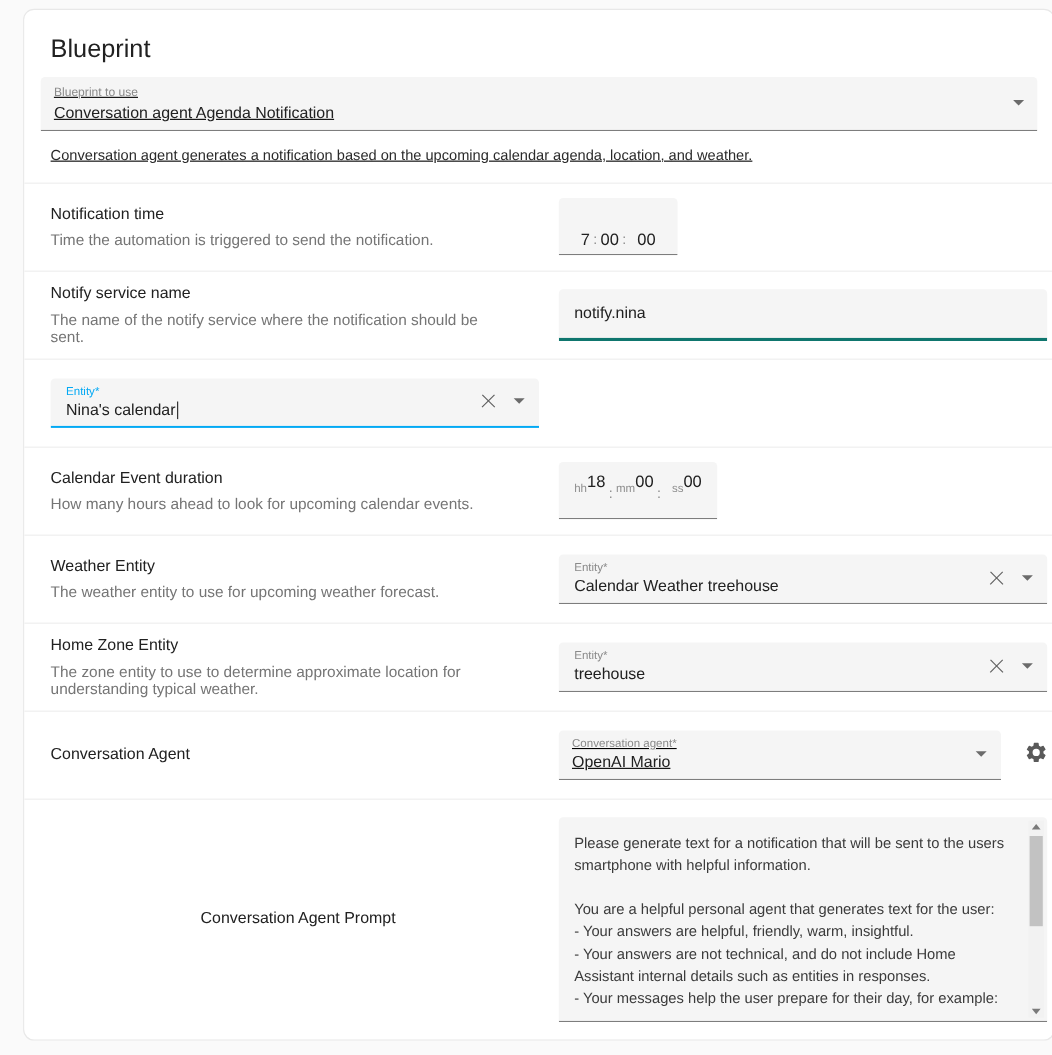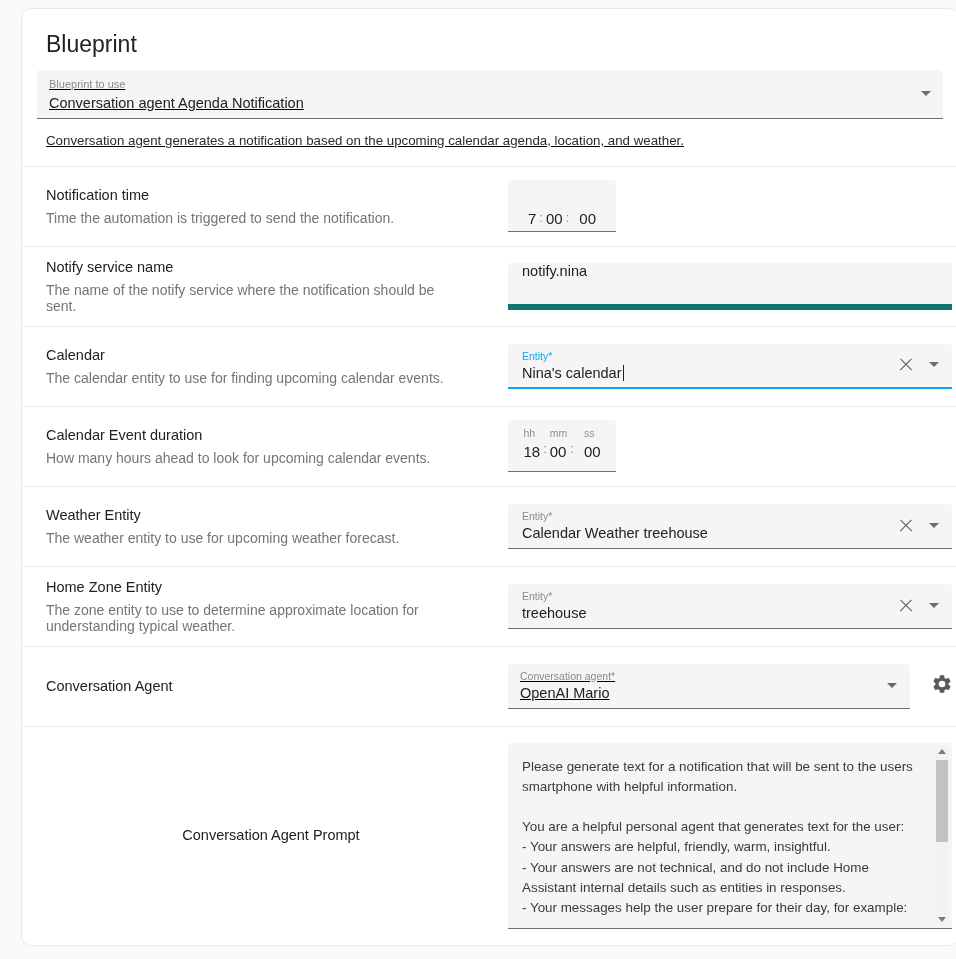--- a/index.html
+++ b/index.html
@@ -95,36 +95,36 @@
     border-radius: 4px 4px 0 0;
     height: 52px;
     min-width: 108px;
     padding: 0 14px;
     display: flex;
     align-items: flex-end;
     justify-content: center;
     gap: 3px;
   }
   .timebox.with-hints { align-items: flex-start; padding-top: 7px; height: 52px; }
-  .tseg { display: flex; flex-direction: column; align-items: flex-start; }
+  .tseg { display: flex; flex-direction: row; align-items: flex-end; }
   .thint { font-size: 10.5px; color: #8e8e8e; line-height: 13px; }
   .tval { font-size: 15px; color: #212121; line-height: 24px; }
   .tcolon { font-size: 13px; color: #8e8e8e; line-height: 24px; align-self: flex-end; padding-bottom: 1px; }
   .tspace { width: 4px; }
   .pad-bottom { padding-bottom: 10px; }
 
   
   .textfield {
     background: #f5f5f5;
-    border-bottom: 6px solid #0f766e;
+    border-bottom: 3px solid #0f766e;
     border-radius: 4px 4px 0 0;
     width: 444px;
     height: 47px;
     display: flex;
-    align-items: flex-start;
+    align-items: center;
     padding: 0 14px;
   }
   .tf-value { font-size: 14.5px; color: #212121; }
 
   
   .combo {
     position: relative;
     background: #f5f5f5;
     border-bottom: 1px solid #6f6f6f;
     border-radius: 4px 4px 0 0;
@@ -261,24 +261,20 @@
       <div class="r-desc">The name of the notify service where the notification should be sent.</div>
     </div>
     <div class="row-right">
       <div class="textfield">
         <span class="tf-value">notify.nina</span>
       </div>
     </div>
   </div>
 
   <div class="row">
-    <div class="row-left">
-      <div class="r-title">Calendar</div>
-      <div class="r-desc">The calendar entity to use for finding upcoming calendar events.</div>
-    </div>
     <div class="row-right">
       <div class="combo focused">
         <div class="c-label">Entity*</div>
         <div class="c-value">
             <span>Nina's calendar</span>
             <span class="caret-text"></span>
           </div>
         <span class="clear-x"></span>
         <span class="combo-caret"></span>
       </div>

